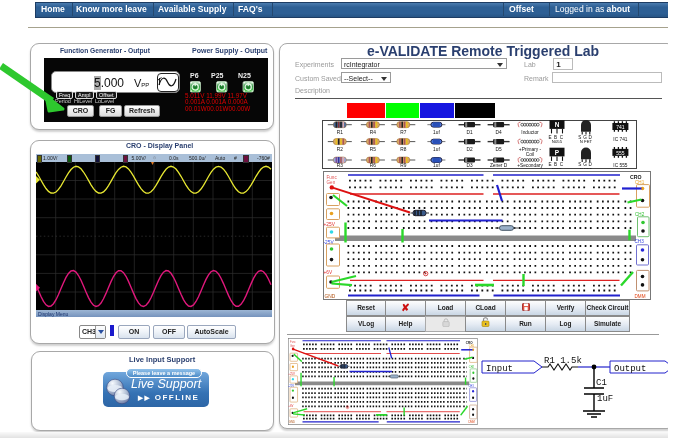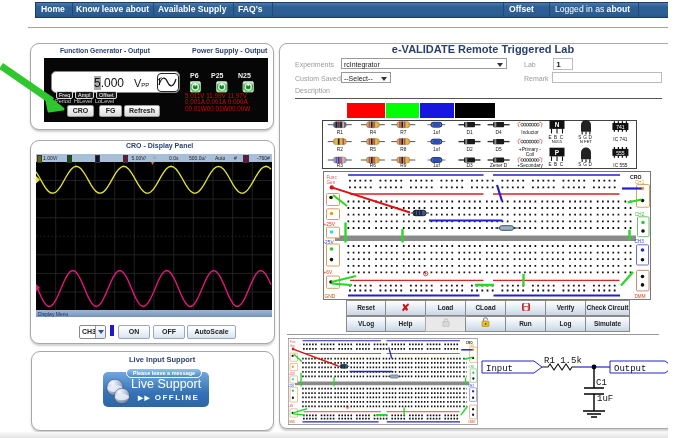--- a/index.html
+++ b/index.html
@@ -16,21 +16,21 @@
 
 <div class="abs" style="left:35px;top:2px;width:640px;height:15.5px;background:linear-gradient(#4a7bae,#2d5f94 30%,#2d5f94 75%,#275585);border:1px solid #1c3c63;box-sizing:border-box;"></div>
 <div class="abs" style="left:71.5px;top:3px;width:1px;height:13px;background:#24486e;"></div>
 <div class="abs" style="left:152.5px;top:3px;width:1px;height:13px;background:#24486e;"></div>
 <div class="abs" style="left:232.5px;top:3px;width:1px;height:13px;background:#24486e;"></div>
 <div class="abs" style="left:271.5px;top:3px;width:1px;height:13px;background:#24486e;"></div>
 <div class="abs" style="left:502.5px;top:3px;width:1px;height:13px;background:#24486e;"></div>
 <div class="abs" style="left:548.5px;top:3px;width:1px;height:13px;background:#24486e;"></div>
 <div class="abs" style="left:637.5px;top:3px;width:1px;height:13px;background:#24486e;"></div>
 <div class="navitem" style="left:41px;">Home</div>
-<div class="navitem" style="left:76px;">Know leave about</div>
+<div class="navitem" style="left:76px;">Know more leave</div>
 <div class="navitem" style="left:158px;">Available Supply</div>
 <div class="navitem" style="left:238px;">FAQ's</div>
 <div class="navitem" style="left:509px;">Offset</div>
 <div class="navitem" style="left:555px;font-weight:normal;">Logged in as <b>about</b></div>
 <div class="navitem" style="left:668px;margin-left:40px;">Logout</div>
 <div class="abs" style="left:28px;top:27px;width:647px;height:1px;background:#a6a28d;"></div>
 
 <div class="panel" style="left:30px;top:43px;width:242px;height:85px;"></div>
 <div class="ptitle" style="left:60px;top:47px;font-size:6.7px;">Function Generator - Output</div>
 <div class="ptitle" style="left:192px;top:47px;">Power Supply - Output</div>
@@ -134,38 +134,38 @@
 <div class="abs" style="left:110px;top:325px;width:4px;height:11px;background:#1a1acc;"></div>
 <div class="btn" style="left:118px;top:325px;width:30px;height:12px;line-height:12px;">ON</div>
 <div class="btn" style="left:153px;top:325px;width:30px;height:12px;line-height:12px;">OFF</div>
 <div class="btn" style="left:187px;top:325px;width:47px;height:12px;line-height:12px;">AutoScale</div>
 
 <div class="panel" style="left:31px;top:351px;width:241px;height:78px;"></div>
 <div class="ptitle" style="left:129px;top:355px;font-size:7.5px;">Live Input Support</div>
 
 <div class="abs" style="left:103px;top:372px;width:106px;height:35px;background:linear-gradient(#71a7dc,#3572b4 60%,#2d66a6);border-radius:5px;"></div>
 <div class="abs" style="left:126px;top:368px;width:74px;height:8px;background:linear-gradient(#8fc0ea,#4e8cc8);border:1px solid #fff;border-radius:5px;color:#fff;font-size:5.5px;font-weight:bold;text-align:center;line-height:8px;">Please leave a message</div>
-<div class="abs" style="left:131px;top:376.5px;color:#fff;font-size:12.5px;">Live Support</div>
+<div class="abs" style="left:131px;top:376.5px;color:#fff;font-size:12.5px;font-style:italic;">Live Support</div>
 <div class="abs" style="left:138px;top:392.5px;color:#fff;font-weight:bold;font-size:8px;letter-spacing:1.5px;"><span style="font-size:6.5px;">▶▶</span> OFFLINE</div>
 <svg class="abs" style="left:104px;top:378px;" width="32" height="28" viewBox="0 0 32 28">
  <defs>
         <radialGradient id="sg" cx="0.35" cy="0.25" r="0.95">
           <stop offset="0" stop-color="#f8fbff"></stop>
           <stop offset="0.5" stop-color="#aab8d0"></stop>
           <stop offset="1" stop-color="#4a5a90"></stop>
         </radialGradient>
       </defs>
  <circle cx="11" cy="9.5" r="8.3" fill="url(#sg)" stroke="#3a4a80" stroke-width="0.6"></circle>
  <ellipse cx="11" cy="10.5" rx="7.5" ry="3.4" fill="#e8eef8" opacity="0.85"></ellipse>
  <circle cx="18" cy="18" r="7.8" fill="url(#sg)" stroke="#3a4a80" stroke-width="0.6"></circle>
  <ellipse cx="18" cy="19" rx="7" ry="3.2" fill="#e8eef8" opacity="0.85"></ellipse>
 </svg>
 
 <div class="panel" style="left:279px;top:43px;width:394px;height:384px;border-radius:8px;"></div>
-<div class="ptitle" style="left:286px;top:42.5px;width:394px;text-align:center;font-size:11px;">e-VALIDATE Remote Triggered Lab</div>
+<div class="ptitle" style="left:286px;top:42.5px;width:394px;text-align:center;font-size:14px;">e-VALIDATE Remote Triggered Lab</div>
 <div class="glabel" style="left:295px;top:61px;">Experiments</div>
 <div class="abs" style="left:341px;top:58px;width:166px;height:11px;border:1px solid #9a9a9a;background:#fff;font-size:7px;color:#222;line-height:11px;box-sizing:border-box;">&nbsp;rcIntegrator<span style="position:absolute;right:3px;top:4px;width:0;height:0;border:3px solid transparent;border-top:4px solid #333;"></span></div>
 <div class="glabel" style="left:524px;top:61px;">Lab</div>
 <div class="abs" style="left:553px;top:58px;width:20px;height:12px;border:1px solid #bbb;background:#fff;font-size:8px;font-weight:bold;color:#222;line-height:12px;box-sizing:border-box;">&nbsp;1</div>
 <div class="glabel" style="left:295px;top:75px;">Custom Saved</div>
 <div class="abs" style="left:341px;top:72px;width:50px;height:11px;border:1px solid #9a9a9a;background:#fff;font-size:7px;color:#222;line-height:11px;box-sizing:border-box;">&nbsp;--Select--<span style="position:absolute;right:3px;top:4px;width:0;height:0;border:3px solid transparent;border-top:4px solid #333;"></span></div>
 <div class="glabel" style="left:524px;top:75px;">Remark</div>
 <div class="abs" style="left:552px;top:72px;width:110px;height:11px;border:1px solid #bbb;background:#fff;box-sizing:border-box;"></div>
 <div class="glabel" style="left:295px;top:87px;">Description</div>
 <div class="abs" style="left:295px;top:98px;width:367px;height:1px;background:#555;"></div>

